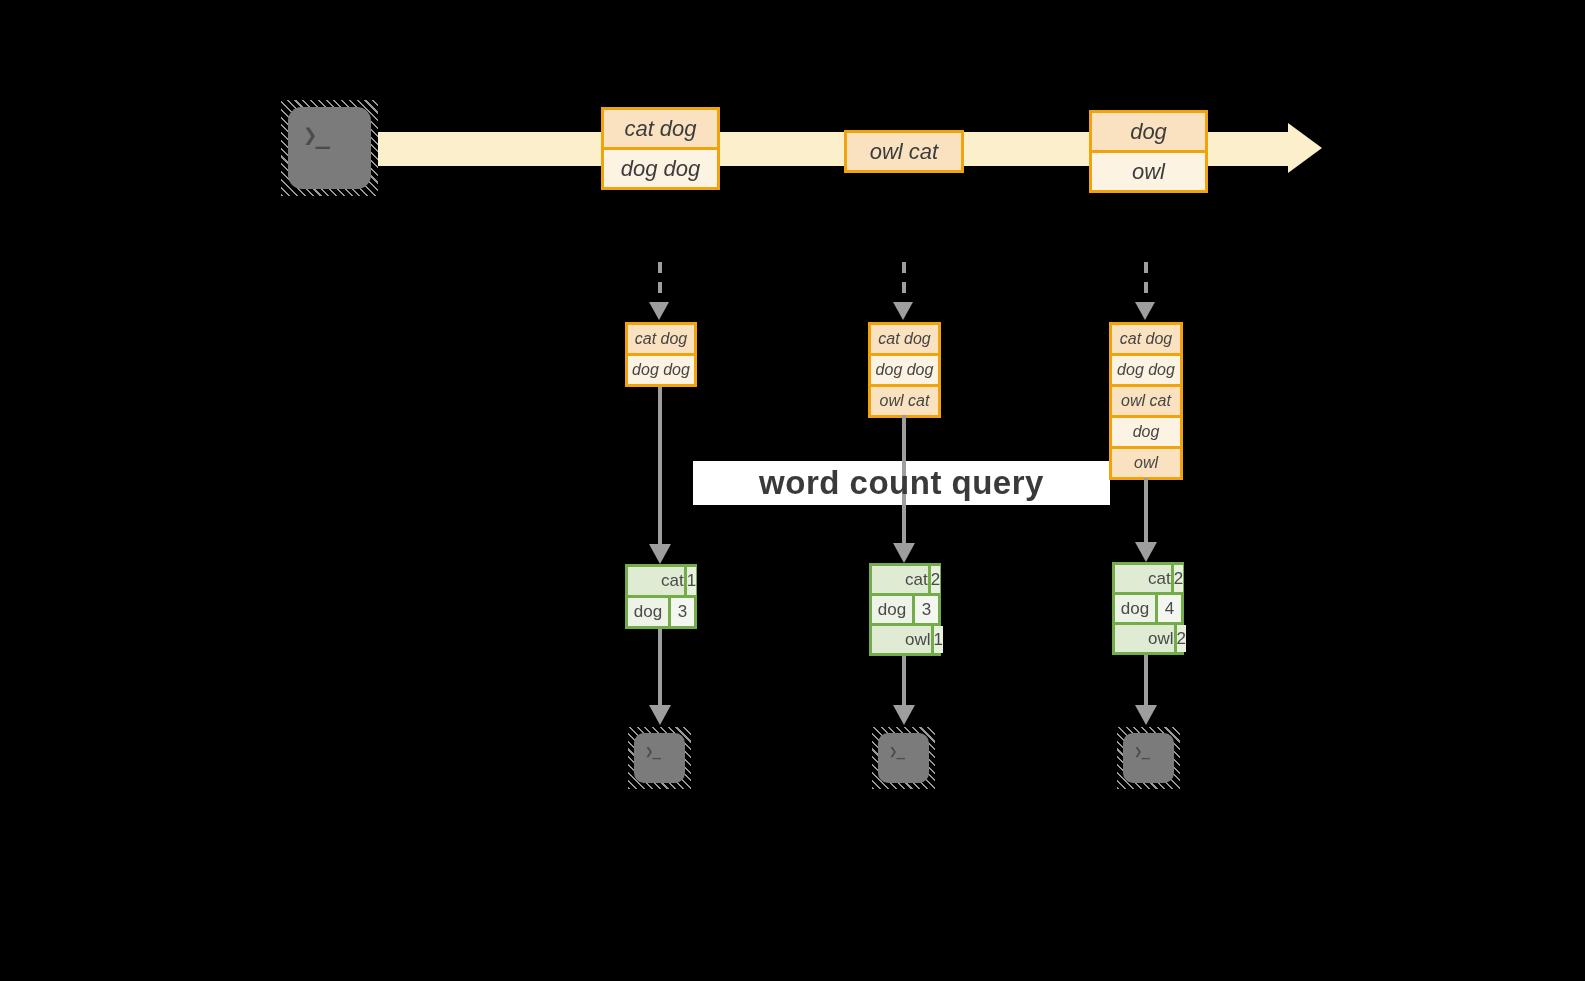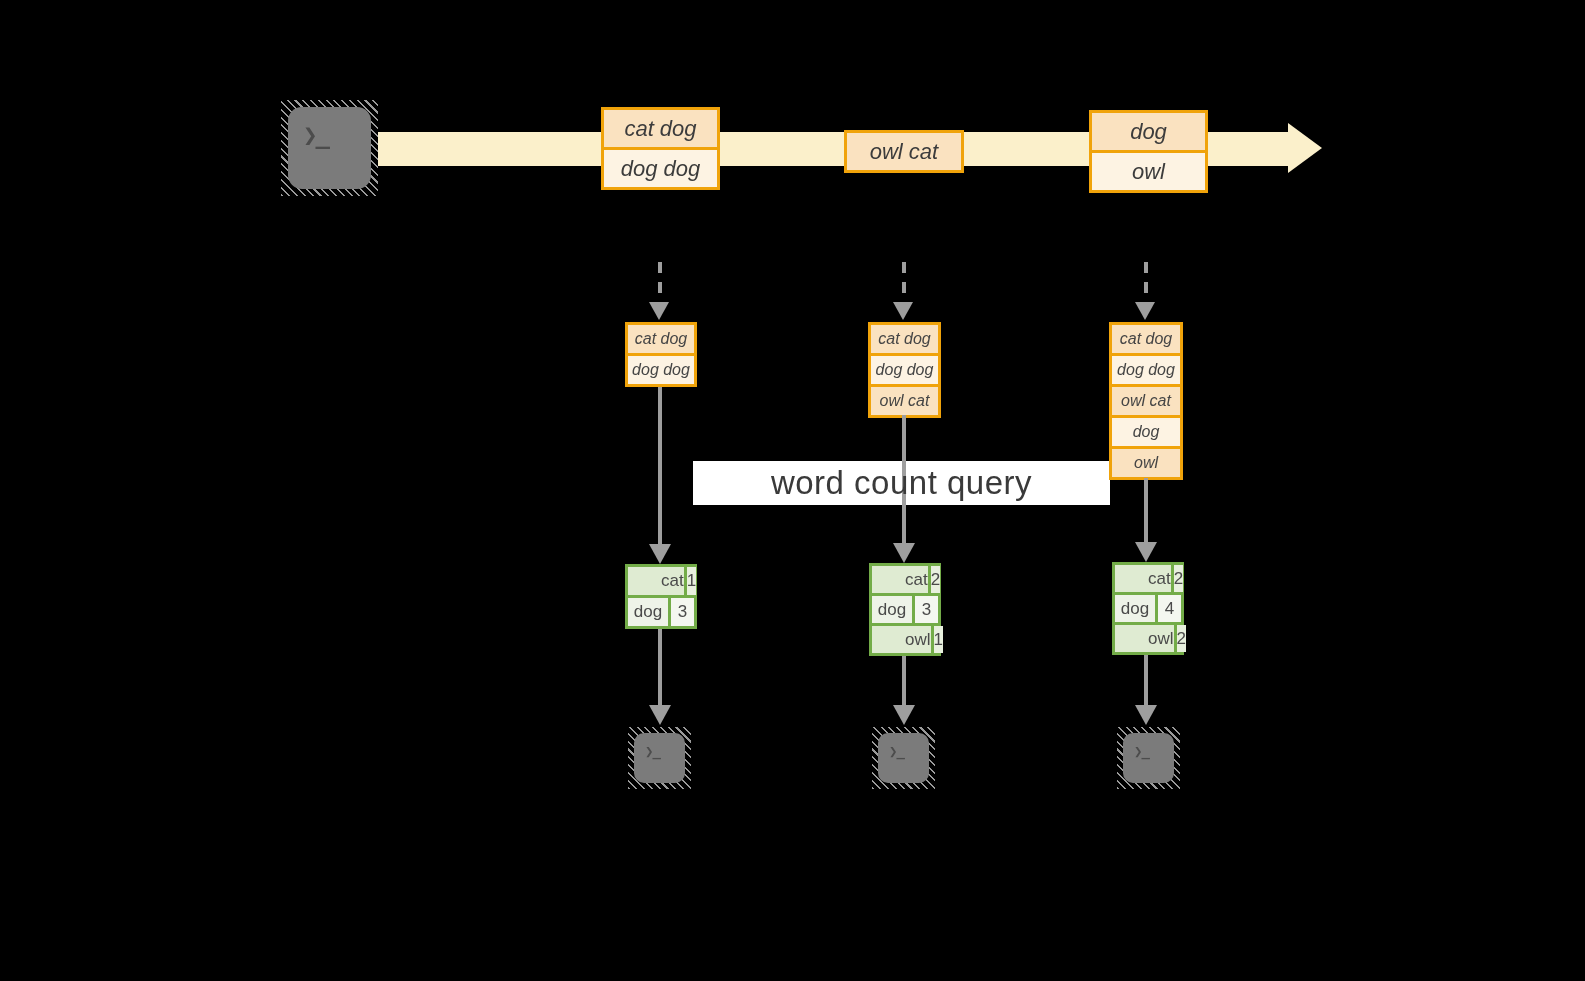--- a/index.html
+++ b/index.html
@@ -105,21 +105,21 @@
   </div>
   <div class="abs obox state" style="left:1109px;top:322px;width:74px;">
     <div class="orow odark" style="height:28px">cat dog</div>
     <div class="orow olite" style="height:28px">dog dog</div>
     <div class="orow odark" style="height:28px">owl cat</div>
     <div class="orow olite" style="height:28px">dog</div>
     <div class="orow odark" style="height:28px">owl</div>
   </div>
 
   <div class="abs query-band" style="left:693px;top:461px;width:417px;height:44px;"></div>
-  <div class="abs query-text" style="left:693px;top:461px;width:417px;height:44px;">word count query</div>
+  <div class="abs query-text" style="left:693px;top:461px;width:417px;height:44px;font-weight:bold;">word count query</div>
 
   <div class="abs solid-line" style="left:658px;top:387px;height:157px;"></div>
   <div class="abs head-down" style="left:649px;top:544px;"></div>
   <div class="abs solid-line" style="left:902px;top:415px;height:128px;"></div>
   <div class="abs head-down" style="left:893px;top:543px;"></div>
   <div class="abs solid-line" style="left:1144px;top:478px;height:64px;"></div>
   <div class="abs head-down" style="left:1135px;top:542px;"></div>
 
   <div class="abs gtable" style="left:625px;top:564px;width:72px;">
     <div class="grow gdark t1row">

